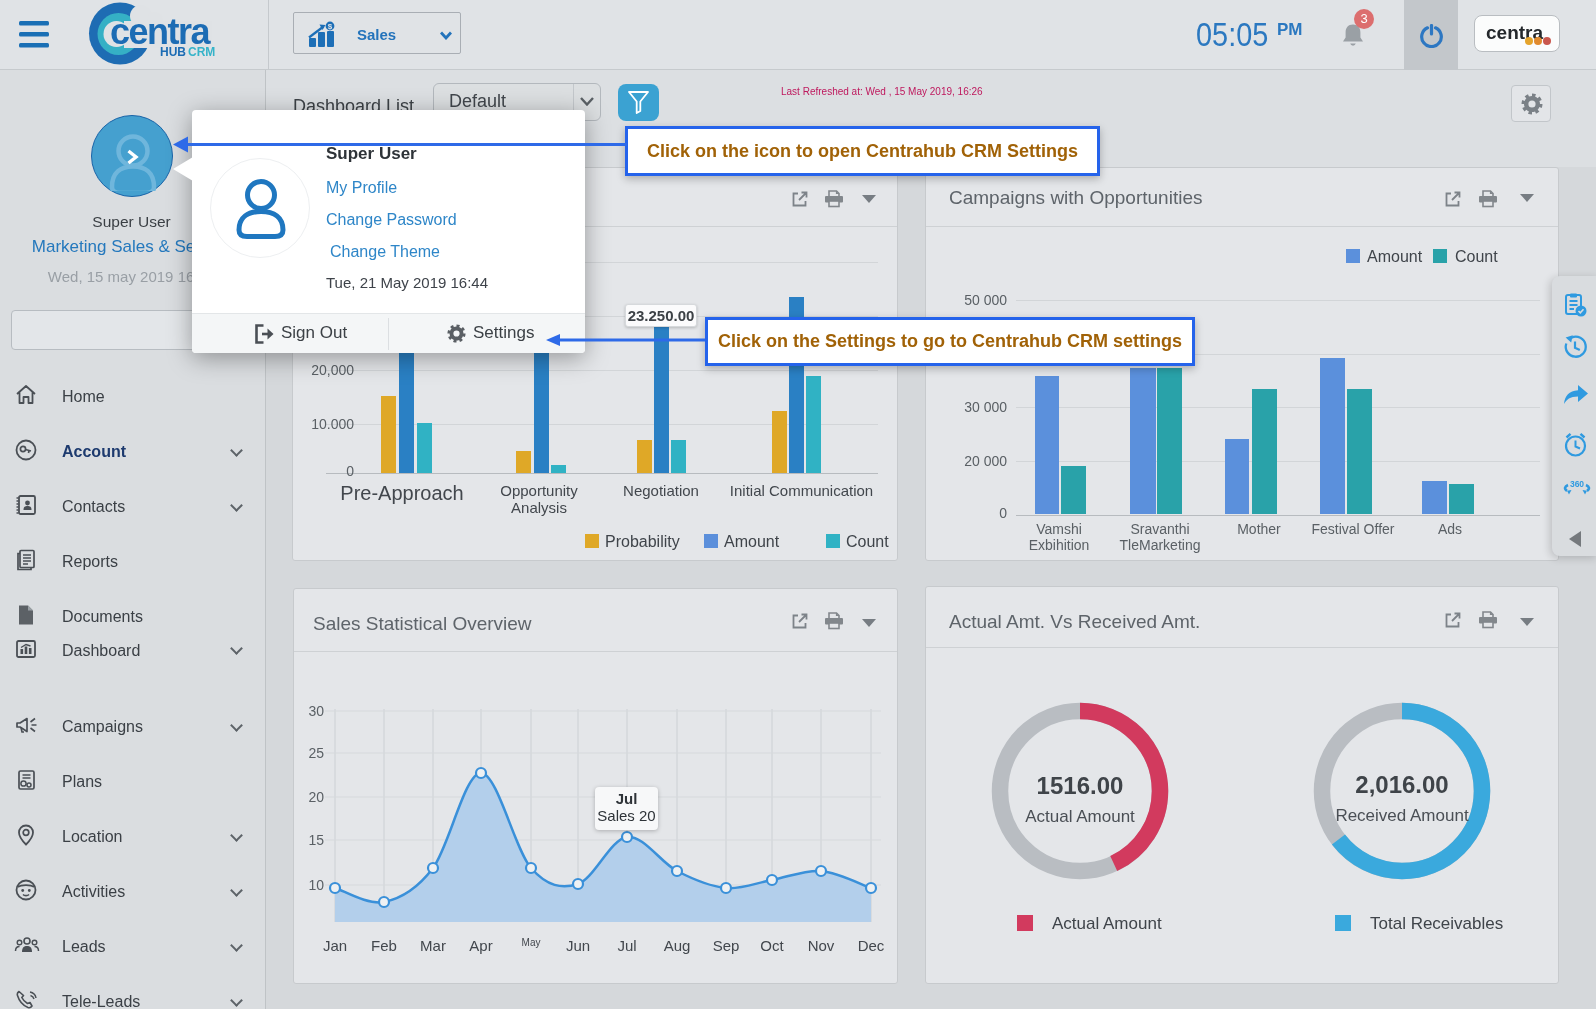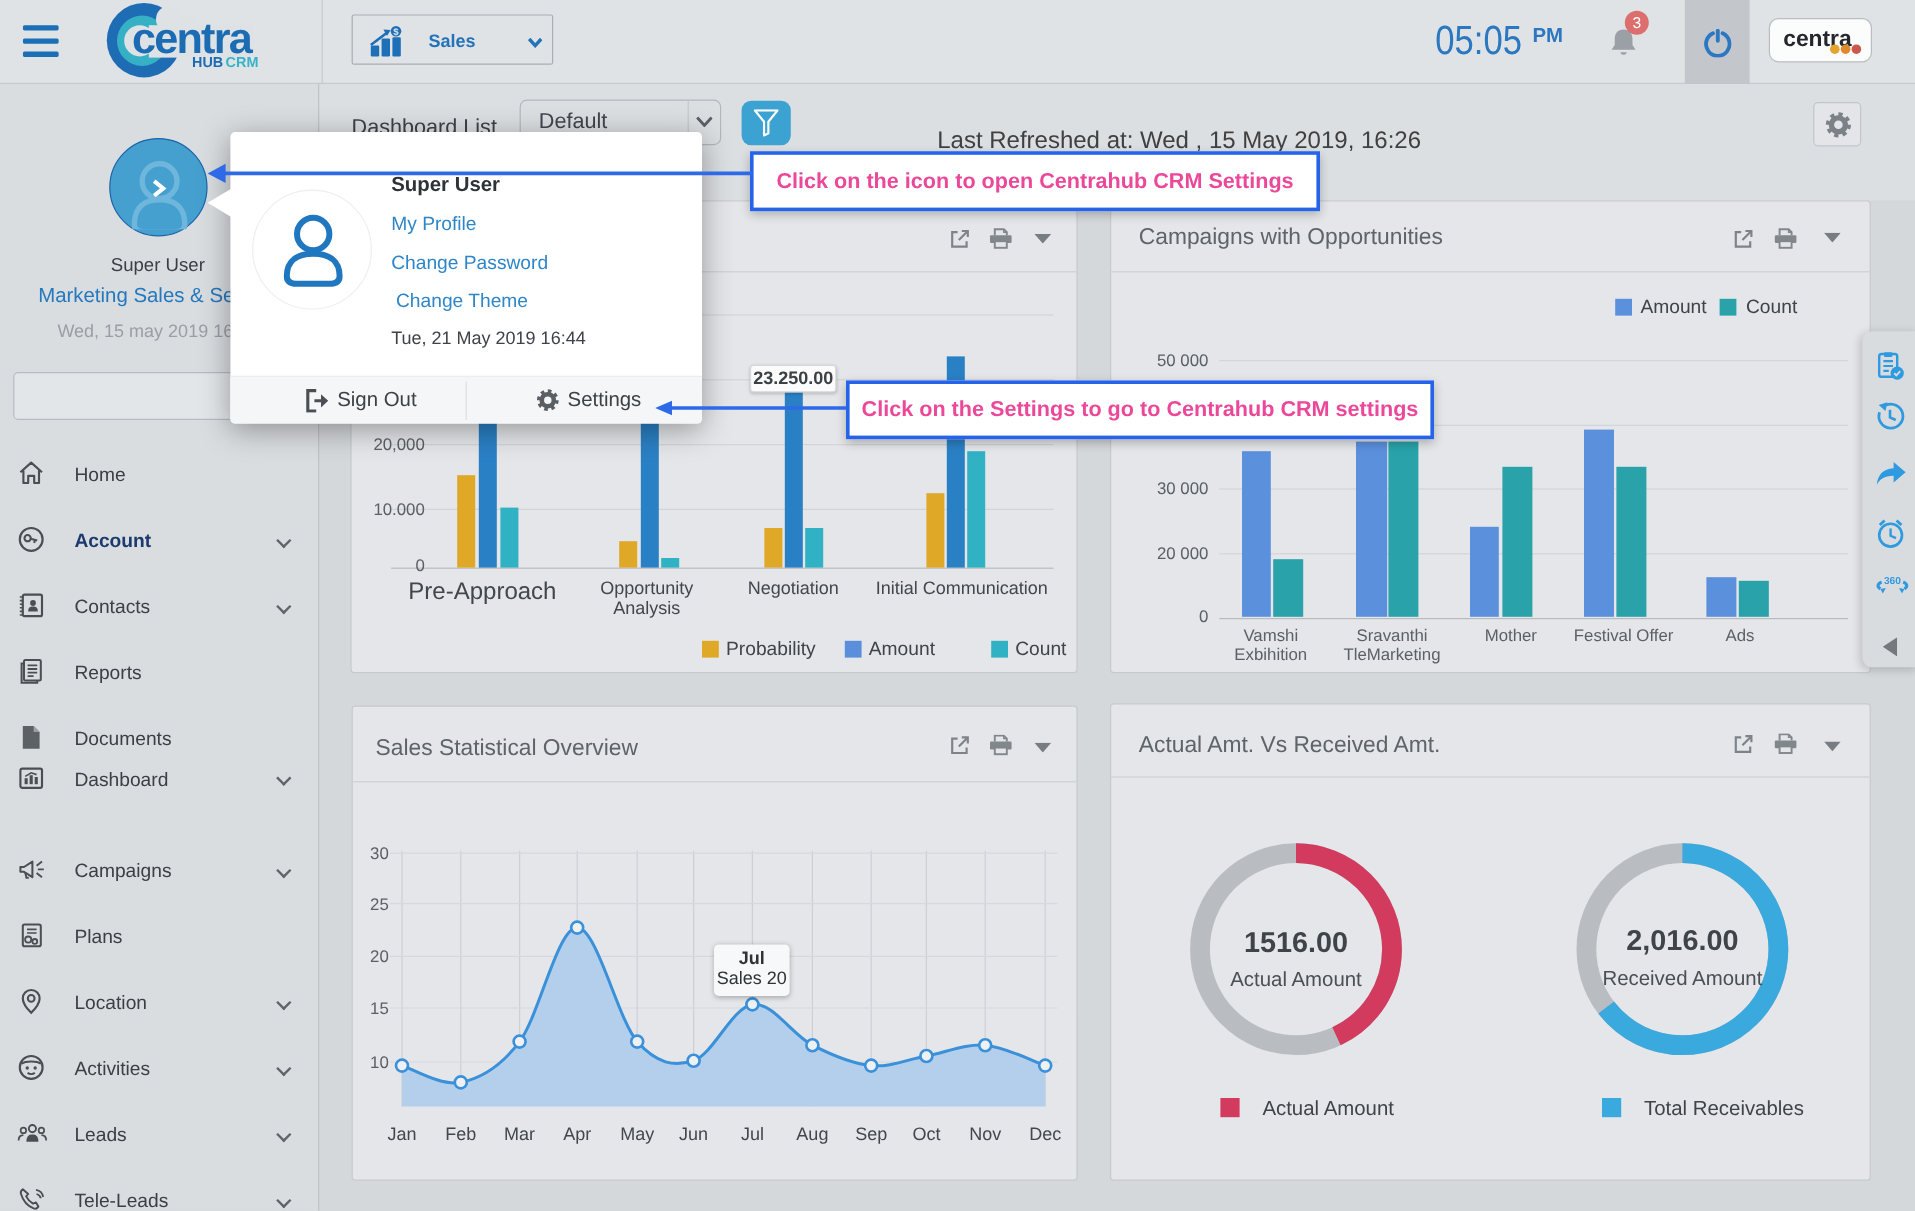--- a/index.html
+++ b/index.html
@@ -10,21 +10,21 @@
 #main{left:266px;top:70px;width:1330px;height:939px;background:#d5d8db;z-index:1}
 .panel{position:absolute;background:#e4e6e9;border:1px solid #c7cacd;border-radius:3px}
 .ptitle{position:absolute;font-size:19px;color:#5e646a;white-space:nowrap}
 .psep{position:absolute;height:1px;background:#ced1d4;left:1px}
 .axlbl{position:absolute;font-size:14px;color:#5a6065;white-space:nowrap}
 .bar{position:absolute}
 .menuitem{position:absolute;left:0;width:265px;height:55px}
 .mtext{position:absolute;left:62px;top:50%;transform:translateY(-50%);font-size:16px;color:#3b4046}
 .chev{position:absolute;width:9px;height:9px;border-right:2px solid #5d6368;border-bottom:2px solid #5d6368;transform:rotate(45deg)}
 .micon{position:absolute;left:14px;top:50%;transform:translateY(-50%)}
-.callout{position:absolute;background:#fff;border:3px solid #2563eb;box-shadow:0 3px 8px rgba(0,0,0,.25);z-index:40;display:flex;align-items:center;justify-content:center;font-size:18px;font-weight:bold;color:#ec4899;white-space:nowrap}
+.callout{position:absolute;background:#fff;border:3px solid #2563eb;box-shadow:0 3px 8px rgba(0,0,0,.25);z-index:40;display:flex;align-items:center;justify-content:center;font-size:18px;font-weight:bold;color:#a16207;white-space:nowrap}
 </style></head>
 <body>
 
 <div id="topbar" class="abs">
 
   <svg class="abs" style="left:19px;top:19px" width="30" height="32" viewBox="0 0 30 32">
     <rect x="0" y="2" width="30" height="4.5" rx="1.5" fill="#1a6fb5"></rect>
     <rect x="0" y="13" width="30" height="4.5" rx="1.5" fill="#1a6fb5"></rect>
     <rect x="0" y="24" width="30" height="4.5" rx="1.5" fill="#1a6fb5"></rect>
   </svg>
@@ -218,21 +218,21 @@
     <div class="abs" style="left:139px;top:0;width:1px;height:36px;background:#c3c7cb"></div>
     <svg class="abs" style="left:146px;top:13px" width="14" height="9" viewBox="0 0 14 9">
         <path d="M1 1 L7 7.5 L13 1" stroke="#5a6065" stroke-width="2.4" fill="none"></path>
       </svg>
   </div>
   <div class="abs" style="left:352px;top:14px;width:41px;height:37px;background:#3ba2d2;border-radius:8px">
     <svg class="abs" style="left:10px;top:7px" width="21" height="23" viewBox="0 0 21 23">
         <path d="M1 1 L20 1 L12.3 10.5 L12.3 20 L8.7 22 L8.7 10.5 Z" stroke="#fff" stroke-width="1.8" fill="none" stroke-linejoin="round"></path>
       </svg>
   </div>
-  <div class="abs" style="left:515px;top:36px;font-size:20px;color:#404040">Last Refreshed at: Wed , 15 May 2019, 16:26</div>
+  <div class="abs" style="left:515px;top:16px;font-size:10px;color:#be185d">Last Refreshed at: Wed , 15 May 2019, 16:26</div>
   <div class="abs" style="left:1245px;top:15px;width:40px;height:37px;background:#e3e5e8;border:1px solid #c2c6ca;border-radius:4px">
     <svg class="abs" style="left:9px;top:7px" width="22" height="22" viewBox="0 0 22 22">
         <path fill="#7b8187" fill-rule="evenodd" d="M11.00,0.50 A10.5,10.5 0 0 1 15.02,1.30 L14.06,3.61 A8.0,8.0 0 0 1 16.66,5.34 L18.42,3.58 A10.5,10.5 0 0 1 20.70,6.98 L18.39,7.94 A8.0,8.0 0 0 1 19.00,11.00 L21.50,11.00 A10.5,10.5 0 0 1 20.70,15.02 L18.39,14.06 A8.0,8.0 0 0 1 16.66,16.66 L18.42,18.42 A10.5,10.5 0 0 1 15.02,20.70 L14.06,18.39 A8.0,8.0 0 0 1 11.00,19.00 L11.00,21.50 A10.5,10.5 0 0 1 6.98,20.70 L7.94,18.39 A8.0,8.0 0 0 1 5.34,16.66 L3.58,18.42 A10.5,10.5 0 0 1 1.30,15.02 L3.61,14.06 A8.0,8.0 0 0 1 3.00,11.00 L0.50,11.00 A10.5,10.5 0 0 1 1.30,6.98 L3.61,7.94 A8.0,8.0 0 0 1 5.34,5.34 L3.58,3.58 A10.5,10.5 0 0 1 6.98,1.30 L7.94,3.61 A8.0,8.0 0 0 1 11.00,3.00 Z M14.60,11.00 A3.60,3.60 0 1 0 7.40,11.00 A3.60,3.60 0 1 0 14.60,11.00 Z"></path>
       </svg>
   </div>
 
   <div class="panel" style="left:26px;top:97px;width:606px;height:394px"></div>
   <div class="psep" style="left:27px;top:156px;width:604px"></div>
 
   <div id="p1icons">
@@ -357,21 +357,21 @@
       </svg>
       <div class="axlbl" style="left:28px;top:633px;width:30px;text-align:right">30</div>
       <div class="axlbl" style="left:28px;top:675px;width:30px;text-align:right">25</div>
       <div class="axlbl" style="left:28px;top:719px;width:30px;text-align:right">20</div>
       <div class="axlbl" style="left:28px;top:762px;width:30px;text-align:right">15</div>
       <div class="axlbl" style="left:28px;top:807px;width:30px;text-align:right">10</div>
       <div class="axlbl" style="left:44px;top:867px;width:50px;text-align:center;font-size:15px;color:#42474d">Jan</div>
       <div class="axlbl" style="left:93px;top:867px;width:50px;text-align:center;font-size:15px;color:#42474d">Feb</div>
       <div class="axlbl" style="left:142px;top:867px;width:50px;text-align:center;font-size:15px;color:#42474d">Mar</div>
       <div class="axlbl" style="left:190px;top:867px;width:50px;text-align:center;font-size:15px;color:#42474d">Apr</div>
-      <div class="axlbl" style="left:240px;top:867px;width:50px;text-align:center;font-size:15px;color:#42474d">May</div>
+      <div class="axlbl" style="left:240px;top:867px;width:50px;text-align:center;font-size:10px;color:#42474d">May</div>
       <div class="axlbl" style="left:287px;top:867px;width:50px;text-align:center;font-size:15px;color:#42474d">Jun</div>
       <div class="axlbl" style="left:336px;top:867px;width:50px;text-align:center;font-size:15px;color:#42474d">Jul</div>
       <div class="axlbl" style="left:386px;top:867px;width:50px;text-align:center;font-size:15px;color:#42474d">Aug</div>
       <div class="axlbl" style="left:435px;top:867px;width:50px;text-align:center;font-size:15px;color:#42474d">Sep</div>
       <div class="axlbl" style="left:481px;top:867px;width:50px;text-align:center;font-size:15px;color:#42474d">Oct</div>
       <div class="axlbl" style="left:530px;top:867px;width:50px;text-align:center;font-size:15px;color:#42474d">Nov</div>
       <div class="axlbl" style="left:580px;top:867px;width:50px;text-align:center;font-size:15px;color:#42474d">Dec</div>
       <div class="abs" style="left:329px;top:717px;width:63px;height:43px;background:#f7f8f9;border-radius:4px;box-shadow:0 1px 4px rgba(0,0,0,.25);text-align:center;font-size:15px;color:#2e3338">
         <div style="margin-top:3px;font-weight:bold">Jul</div>
         <div>Sales 20</div>

